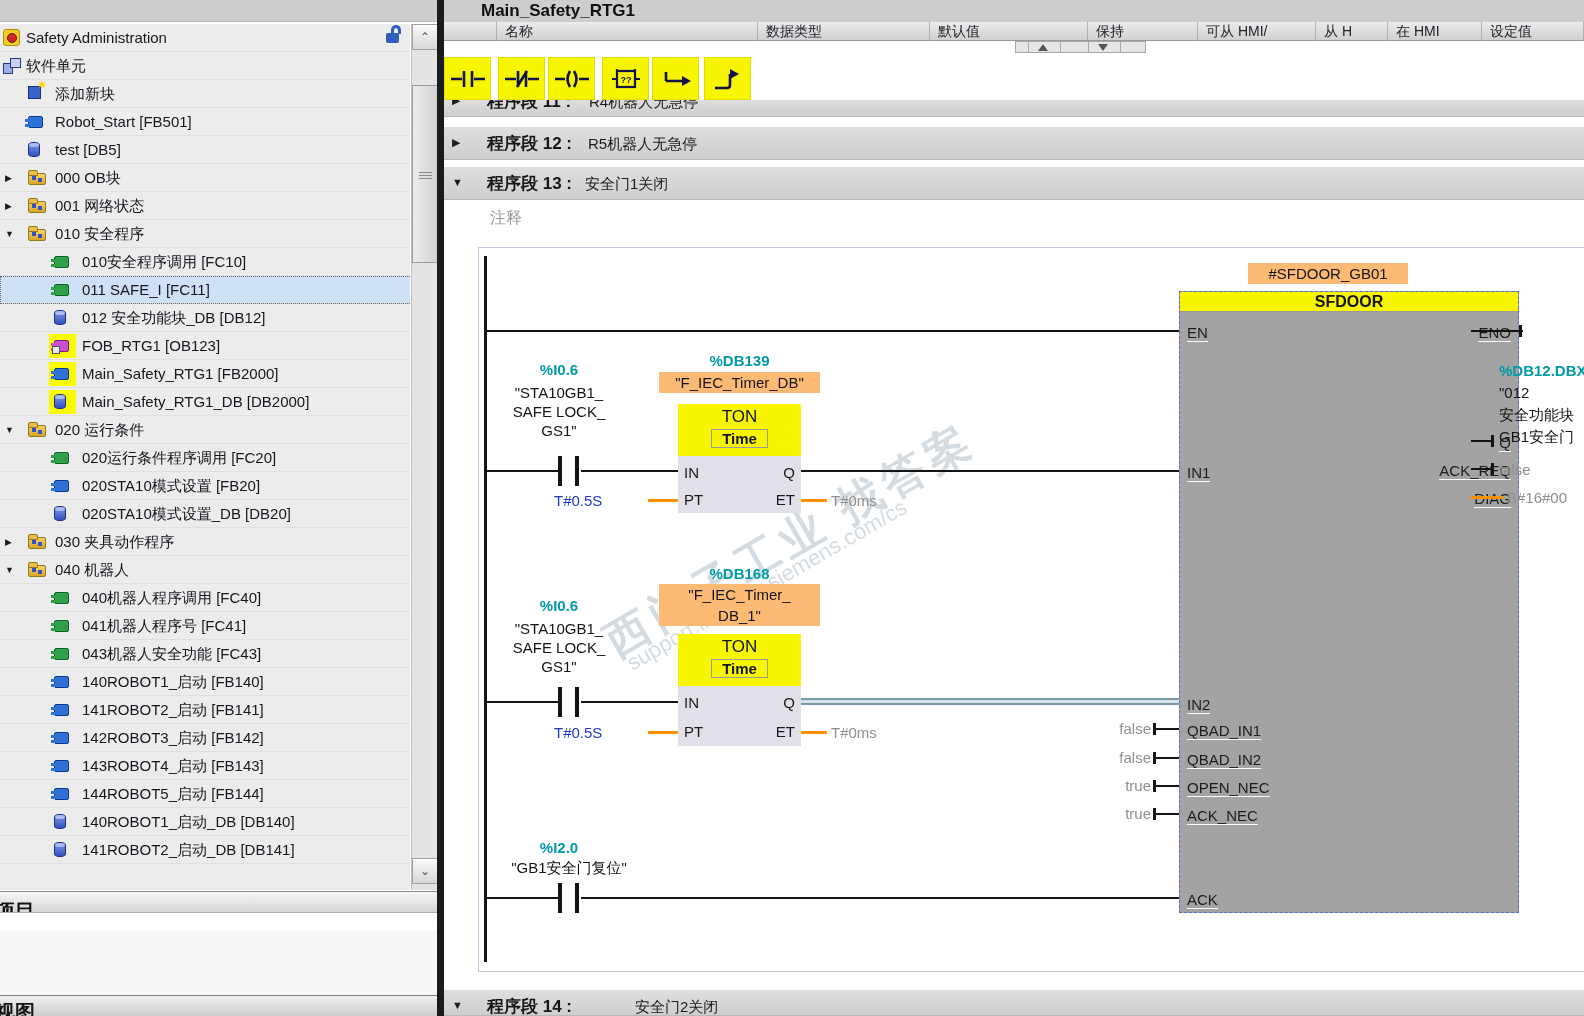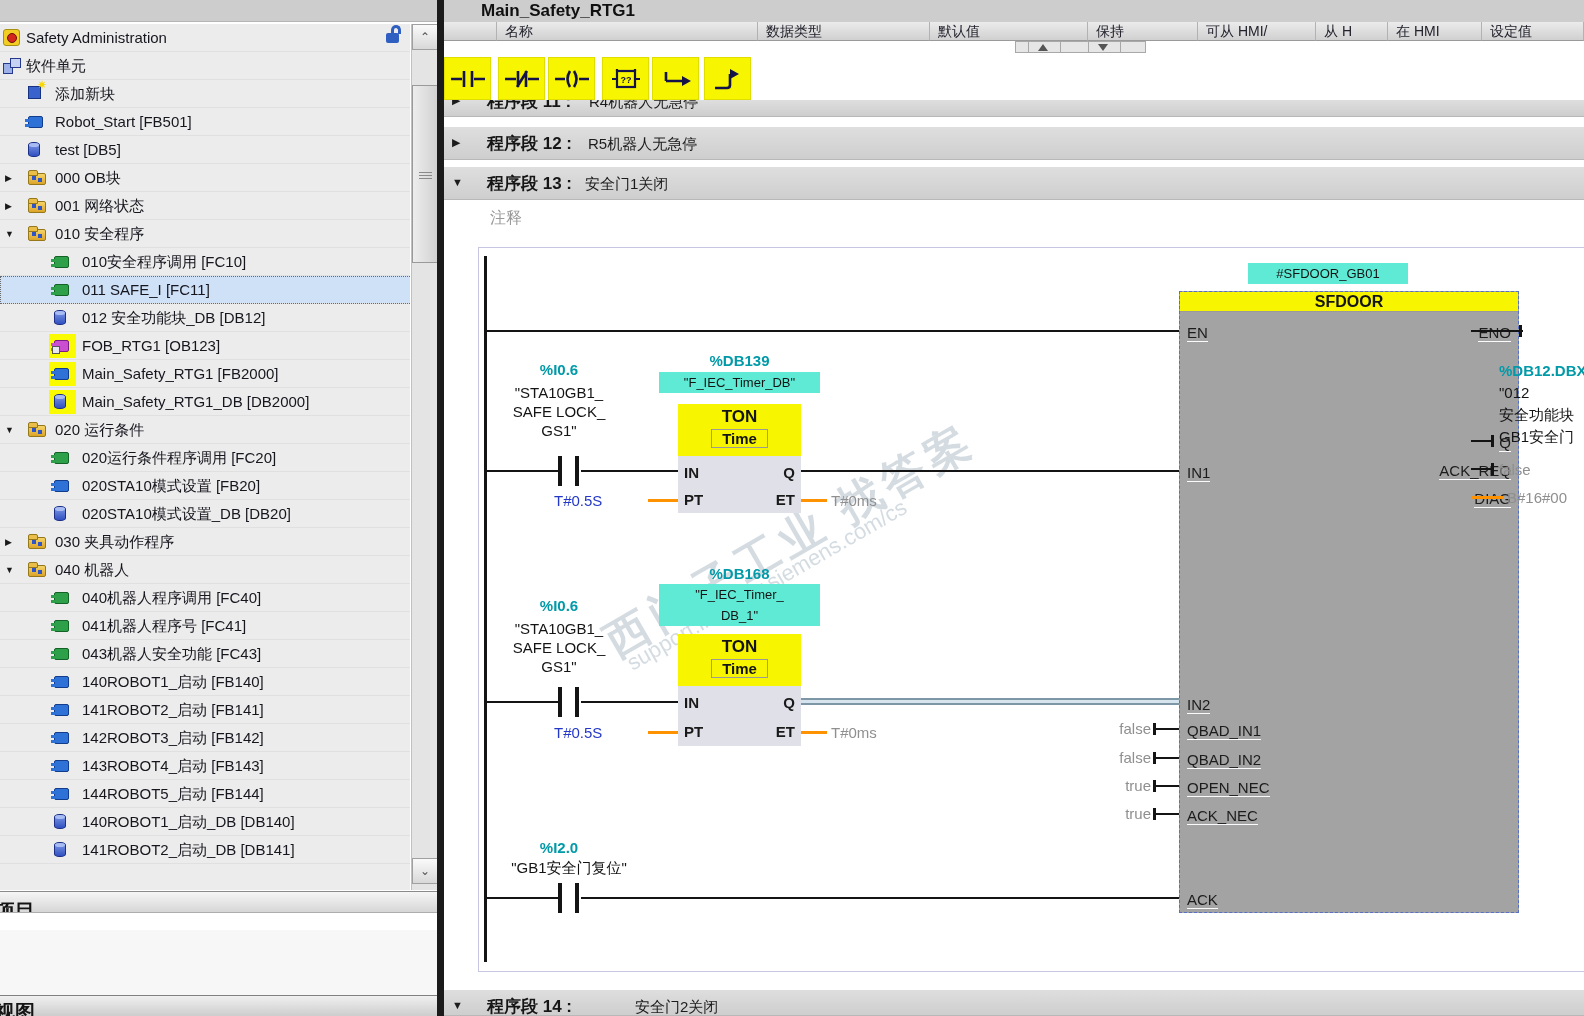--- a/index.html
+++ b/index.html
@@ -83,26 +83,26 @@
 .wire{position:absolute;height:2px;background:#141414}
 .owire{position:absolute;height:3px;background:#ff9200}
 .hwire{position:absolute;height:7px;background:#d6e4ee;border-top:2px solid #7d97a6;border-bottom:2px solid #7d97a6}
 .bar{position:absolute;width:4px;height:30px;background:#141414}
 .tick{position:absolute;width:3px;height:12px;background:#141414}
 #rail{position:absolute;left:5px;top:8px;width:3px;height:706px;background:#141414}
 .addr{position:absolute;font-size:15px;font-weight:bold;color:#009aa8;text-align:center;width:160px}
 .opname{position:absolute;font-size:15px;color:#141414;text-align:center;line-height:19px;width:160px}
 .vblue{position:absolute;font-size:15px;color:#2438c8;}
 .vgray{position:absolute;font-size:15px;color:#8f8f8f}
-.ylabel{position:absolute;background:#5eead4;text-align:center;font-size:13px;color:#141414;line-height:21px}
+.ylabel{position:absolute;background:#fdba74;text-align:center;font-size:15px;color:#141414;line-height:21px}
 .tblock-hd{position:absolute;width:123px;height:52px;background:#f7f500;text-align:center}
-.tblock-hd .tt{font-size:17px;font-weight:bold;padding-top:3px}
+.tblock-hd .tt{font-size:17px;font-weight:normal;padding-top:3px}
 .tblock-hd .dt{display:inline-block;font-size:15px;font-weight:bold;border:1px solid #9a9a9a;padding:0 10px;margin-top:2px}
 .tblock-bd{position:absolute;width:123px;background:#e0e0e8}
-.tblock-bd .pin{position:absolute;font-size:15px;font-weight:bold;color:#191919}
+.tblock-bd .pin{position:absolute;font-size:15px;font-weight:normal;color:#191919}
 #sfdoor{position:absolute;left:700px;top:43px;width:340px;height:622px;background:#a3a3a3;border:1px solid #5570c5;border-style:dashed}
 #sfdoor .bktitle{position:absolute;left:0;top:0;width:100%;height:20px;background:#f7f500;border-bottom:1px solid #9a9a9a;text-align:center;font-size:16px;font-weight:bold;line-height:20px}
 #sfdoor .pin{position:absolute;font-size:15px;color:#1c1c1c;border-bottom:1px solid #fbfbfd;white-space:nowrap}
 #sfdoor .pl{left:7px}
 #sfdoor .pr{right:7px}
 .qops{position:absolute;left:1020px;top:112px;width:90px;line-height:22px;font-size:15px;white-space:nowrap}
 .qops .t{color:#009aa8;font-weight:bold}
 .wm{position:absolute;color:rgba(125,150,168,.33);transform:rotate(-30deg);transform-origin:left center;white-space:nowrap;pointer-events:none}
 #wm1{left:130px;top:368px;font-size:44px;font-weight:bold;letter-spacing:6px}
 #wm2{left:150px;top:404px;font-size:22px}

